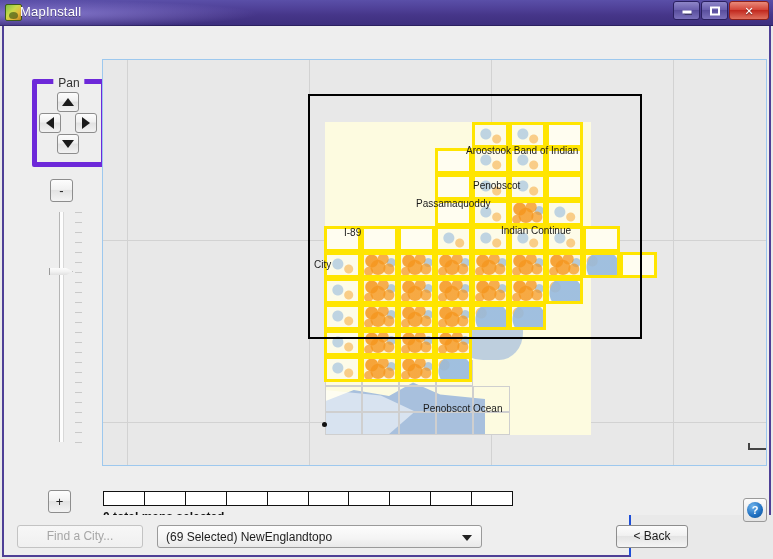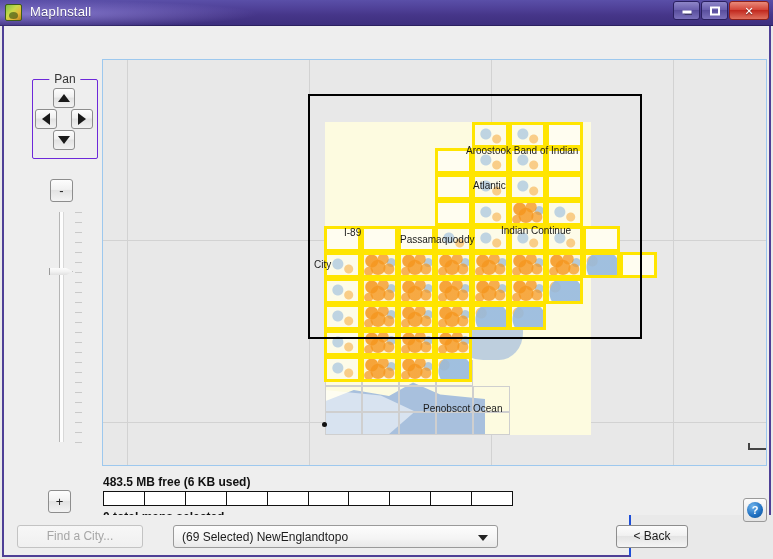--- a/index.html
+++ b/index.html
@@ -29,21 +29,21 @@
     position:absolute;left:5px;top:4px;width:17px;height:17px;
     background:linear-gradient(135deg,#7ec24a 0%,#c9d94a 40%,#e8b93a 70%,#b8811f 100%);
     border:1px solid #3c5c18;border-radius:2px;box-sizing:border-box;
     overflow:hidden;
   }
   .app-icon:after{
     content:"";position:absolute;left:3px;top:7px;width:9px;height:7px;
     background:#2f4d13;border-radius:50%;opacity:.6;
   }
   .title-text{
-    position:absolute;left:30px;top:4px;
+    position:absolute;left:20px;top:4px;
     color:#fff;font-size:13px;letter-spacing:.2px;
     text-shadow:0 1px 1px rgba(0,0,0,.45);
   }
   .win-btns{position:absolute;right:4px;top:1px;display:flex;gap:1px;}
   .win-btn{
     width:27px;height:19px;border:1px solid #2a2060;border-radius:3px;
     box-sizing:border-box;position:relative;
     background:linear-gradient(to bottom,#8e86c8 0%,#6a5fae 45%,#5a4f9e 50%,#7a70bb 100%);
   }
   .win-btn.close{
@@ -59,21 +59,21 @@
     width:10px;height:9px;border:2px solid #fff;box-sizing:border-box;}
 
   
   .client{
     position:absolute;left:2px;top:26px;width:769px;height:489px;
     background:#eeeeee;border-left:2px solid #4e3f96;border-right:2px solid #4e3f96;
     box-sizing:border-box;
   }
 
   
-  .groupbox{position:absolute;border:1px solid #6d28d9;border-radius:2px;background:transparent;}
+  .groupbox{position:absolute;border:5px solid #6d28d9;border-radius:2px;background:transparent;}
   .groupbox > .gb-title{
     position:absolute;top:-8px;left:50%;transform:translateX(-50%);
     background:#eeeeee;padding:0 5px;font-size:12px;color:#333;white-space:nowrap;
   }
   #pan-group{left:28px;top:53px;width:64px;height:78px;}
   #zoom-group{left:28px;top:149px;width:64px;height:338px;}
 
   .panbtn{
     position:absolute;width:22px;height:20px;box-sizing:border-box;
     border:1px solid #8d8d8d;border-radius:3px;
@@ -187,21 +187,21 @@
     font-size:12px;color:#1d1d1d;text-align:center;
   }
   .btn.disabled{color:#a6a6a6;border-color:#c3c3c3;
     background:linear-gradient(to bottom,#f7f7f7,#f0f0f0);}
   .btn.default{border:2px solid #6fb0e0;}
   #find-city{left:13px;top:10px;width:126px;height:23px;line-height:21px;}
   #back-btn{left:612px;top:10px;width:72px;height:23px;line-height:21px;}
   #continue-btn{left:692px;top:9px;width:74px;height:25px;line-height:21px;}
 
   .combo{
-    position:absolute;left:169px;top:10px;width:325px;height:23px;box-sizing:border-box;
+    position:absolute;left:153px;top:10px;width:325px;height:23px;box-sizing:border-box;
     border:1px solid #9a9a9a;border-radius:3px;
     background:linear-gradient(to bottom,#fdfdfd 0%,#f4f4f4 60%,#e9e9e9 100%);
   }
   .combo .val{position:absolute;left:8px;top:4px;font-size:12px;color:#1d1d1d;}
   .combo .arr{position:absolute;right:9px;top:9px;width:0;height:0;
     border-left:5px solid transparent;border-right:5px solid transparent;border-top:6px solid #222;}
 </style>
 </head>
 <body>
 
@@ -356,36 +356,35 @@
           <div class="tile sparse" style="left: 221px; top: 296px; width: 37px; height: 26px;"></div>
           <div class="tile filled" style="left: 258px; top: 296px; width: 37px; height: 26px;"></div>
           <div class="tile filled" style="left: 295px; top: 296px; width: 37px; height: 26px;"></div>
           <div class="tile wateryt" style="left: 332px; top: 296px; width: 37px; height: 26px;"></div>
         </div>
 
       <div class="mapframe"></div>
 
       <div id="map-labels">
           <div class="maplabel" style="left: 363px; top: 85px;">Aroostook Band of Indian</div>
-          <div class="maplabel" style="left: 370px; top: 120px;">Atlantic</div>
-          <div class="maplabel" style="left: 297px; top: 138px; margin-top: 36px;">Passamaquoddy</div>
+          <div class="maplabel" style="left: 370px; top: 120px;">Penobscot</div>
+          <div class="maplabel" style="left: 313px; top: 138px;">Passamaquoddy</div>
           <div class="maplabel" style="left: 241px; top: 167px;">I-89</div>
           <div class="maplabel" style="left: 398px; top: 165px;">Indian Continue</div>
           <div class="maplabel" style="left: 211px; top: 199px;">City</div>
           <div class="maplabel" style="left: 320px; top: 343px;">Penobscot Ocean</div>
         </div>
       <div class="dotmark" style="left:219px;top:362px;"></div>
 
       <div class="scalebar">
         <div class="bar"></div>
 
       </div>
     </div>
 
-    <div class="status-free">483.5 MB free (6 KB used)</div>
     <div class="progress" id="progress">
         <i></i>
         <i></i>
         <i></i>
         <i></i>
         <i></i>
         <i></i>
         <i></i>
         <i></i>
         <i></i>

